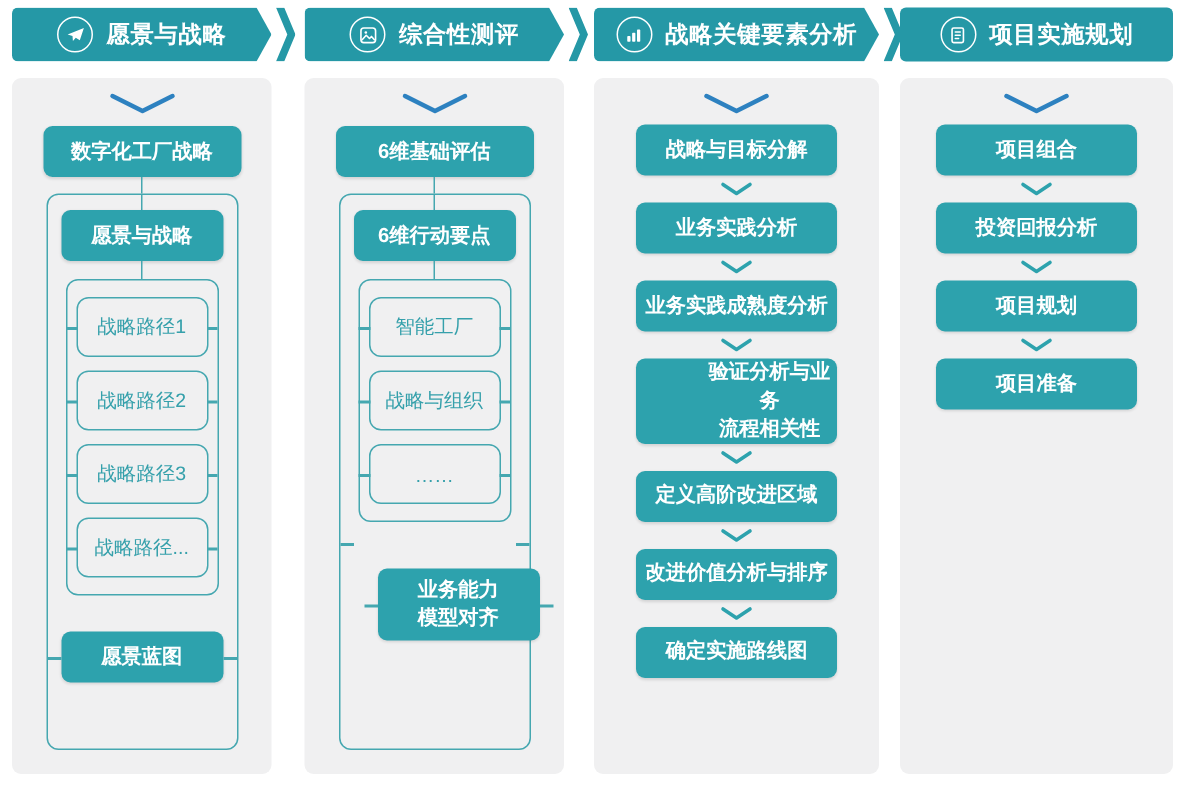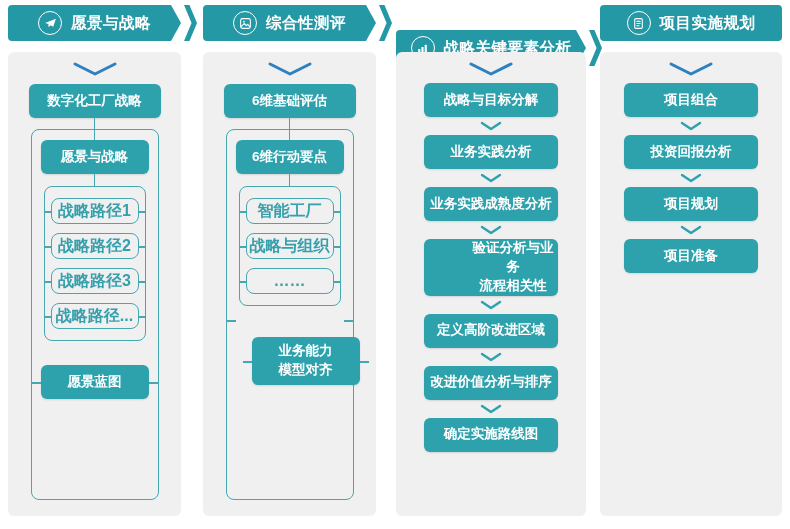--- a/index.html
+++ b/index.html
@@ -13,21 +13,21 @@
   *{box-sizing:border-box;}
   html,body{margin:0;padding:0;}
   body{
     width:790px;height:529px;background:#ffffff;position:relative;overflow:hidden;
     font-family:"Liberation Sans", sans-serif;
   }
   
   .hslot{position:absolute;top:5px;height:36px;}
   #hslot1{left:8px;width:173px;}
   #hslot2{left:203px;width:173px;}
-  #hslot3{left:396px;width:190px;margin-top:25px;}
+  #hslot3{left:396px;width:190px;}
   #hslot4{left:600px;width:182px;}
   .banner{
     position:relative;width:100%;height:100%;background:var(--banner-teal);
     display:flex;align-items:center;justify-content:center;gap:9px;
     color:#fff;font-weight:bold;font-size:15.5px;letter-spacing:.5px;
   }
   .banner.pointed{clip-path:polygon(0 0, calc(100% - 10px) 0, 100% 50%, calc(100% - 10px) 100%, 0 100%);border-radius:4px 0 0 4px;}
   .banner.flat{border-radius:4px;}
   .hsep{
     position:absolute;top:0;left:calc(100% + 3px);width:13px;height:100%;
@@ -56,23 +56,23 @@
   .container-box{
     width:128px;border:1.5px solid var(--outline-teal);border-radius:8px;
     flex:1 1 auto;margin-bottom:16px;display:flex;flex-direction:column;align-items:center;
   }
   .inner-head{width:108px;min-height:34px;}
   .path-group{
     border:1.5px solid var(--outline-teal);border-radius:8px;width:102px;
     padding:11px 6px;display:flex;flex-direction:column;gap:9px;align-items:center;
   }
   .path-item{
-    position:relative;width:100%;height:26px;border:1.5px solid var(--outline-teal);
+    position:relative;width:100%;height:40px;border:1.5px solid var(--outline-teal);
     border-radius:8px;background:var(--panel-bg);color:var(--outline-text);
-    font-size:16px;display:flex;align-items:center;justify-content:center;font-weight:bold;
+    font-size:13px;display:flex;align-items:center;justify-content:center;
   }
   .path-item::before,.path-item::after{
     content:"";position:absolute;top:50%;width:7.5px;height:1.5px;background:var(--outline-teal);
   }
   .path-item::before{left:-7.5px;}
   .path-item::after{right:-7.5px;}
   .tick-row{position:relative;width:100%;display:flex;justify-content:center;}
   .tick{position:absolute;top:50%;height:1.5px;background:var(--outline-teal);width:calc(50% - 54px);}
   .tick.l{left:0;}
   .tick.r{right:0;}

